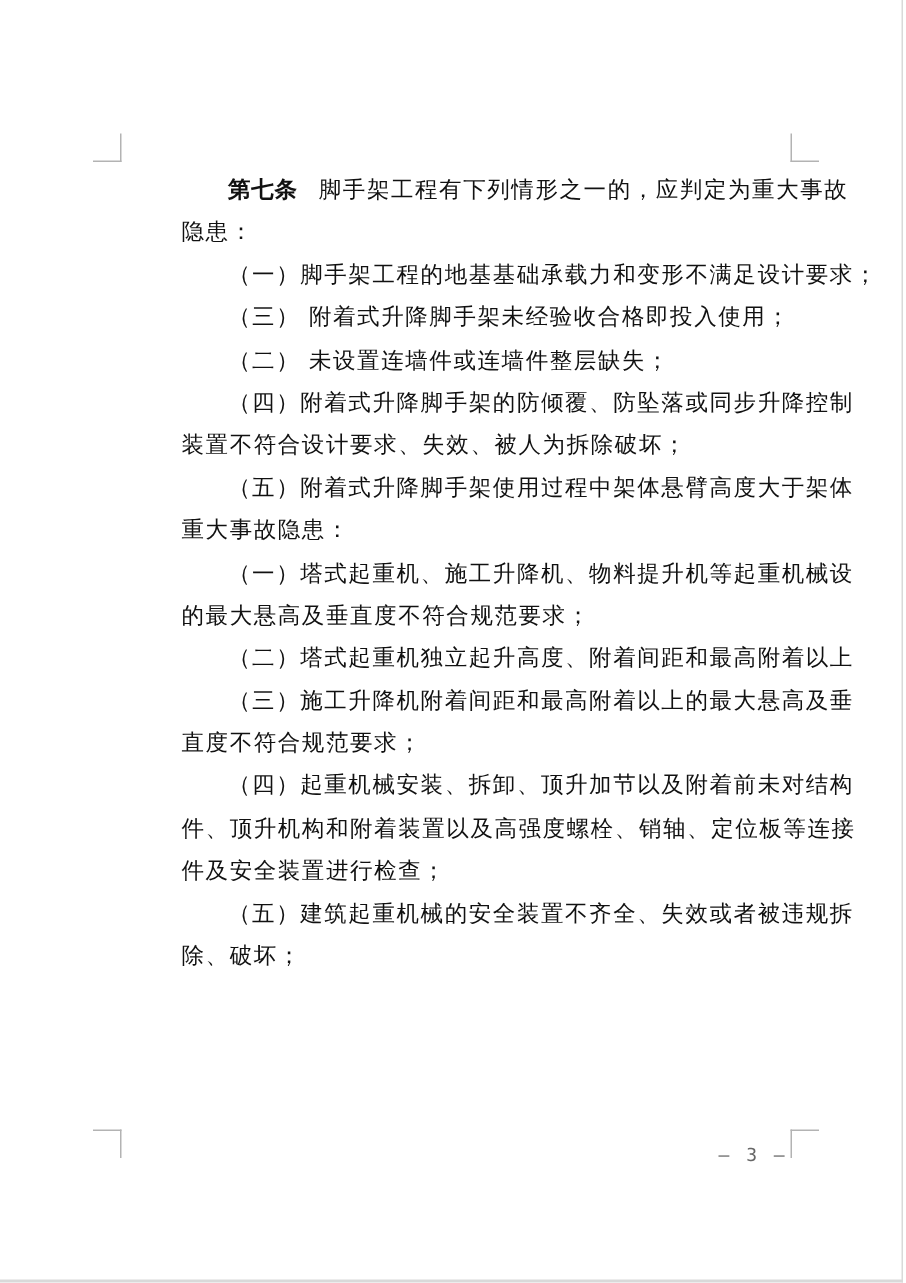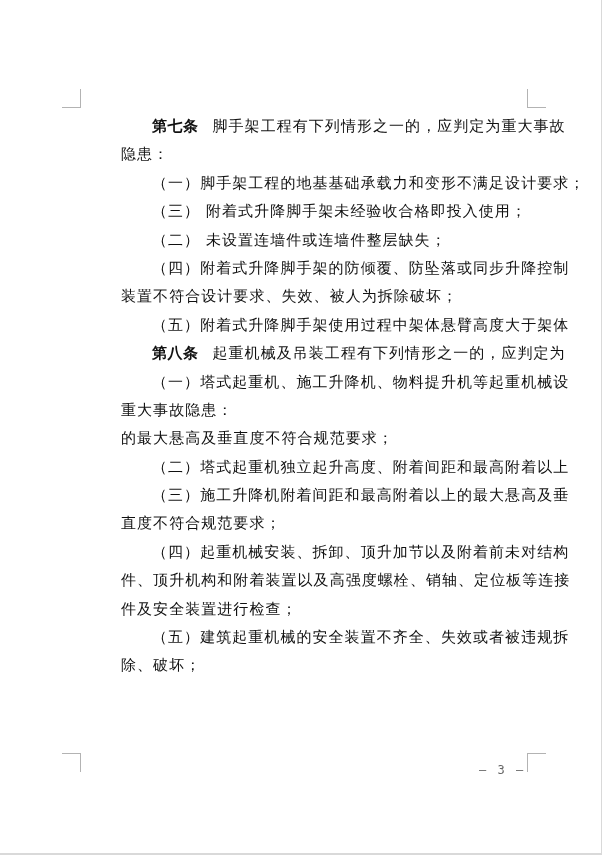--- a/index.html
+++ b/index.html
@@ -43,23 +43,22 @@
 
     <div class="line indent"><span class="art">第七条</span><span>脚手架工程有下列情形之一的，应判定为重大事故</span></div>
     <div class="line">隐患：</div>
     <div class="line indent">（一）脚手架工程的地基基础承载力和变形不满足设计要求；</div>
     <div class="line indent">（三） 附着式升降脚手架未经验收合格即投入使用；</div>
     <div class="line indent">（二） 未设置连墙件或连墙件整层缺失；</div>
     <div class="line indent">（四）附着式升降脚手架的防倾覆、防坠落或同步升降控制</div>
     <div class="line">装置不符合设计要求、失效、被人为拆除破坏；</div>
     <div class="line indent">（五）附着式升降脚手架使用过程中架体悬臂高度大于架体</div>
 
-    <div class="line indent"><span class="art">第八条</span><span>起重机械及吊装工程有下列情形之一的，应判定为</span></div>
+    <div class="line">重大事故隐患：</div>
     <div class="line indent">（一）塔式起重机、施工升降机、物料提升机等起重机械设</div>
-    <div class="line">重大事故隐患：</div>
     <div class="line">的最大悬高及垂直度不符合规范要求；</div>
     <div class="line indent">（二）塔式起重机独立起升高度、附着间距和最高附着以上</div>
     <div class="line indent">（三）施工升降机附着间距和最高附着以上的最大悬高及垂</div>
     <div class="line">直度不符合规范要求；</div>
     <div class="line indent">（四）起重机械安装、拆卸、顶升加节以及附着前未对结构</div>
     <div class="line">件、顶升机构和附着装置以及高强度螺栓、销轴、定位板等连接</div>
     <div class="line">件及安全装置进行检查；</div>
     <div class="line indent">（五）建筑起重机械的安全装置不齐全、失效或者被违规拆</div>
     <div class="line">除、破坏；</div>
   </div>

